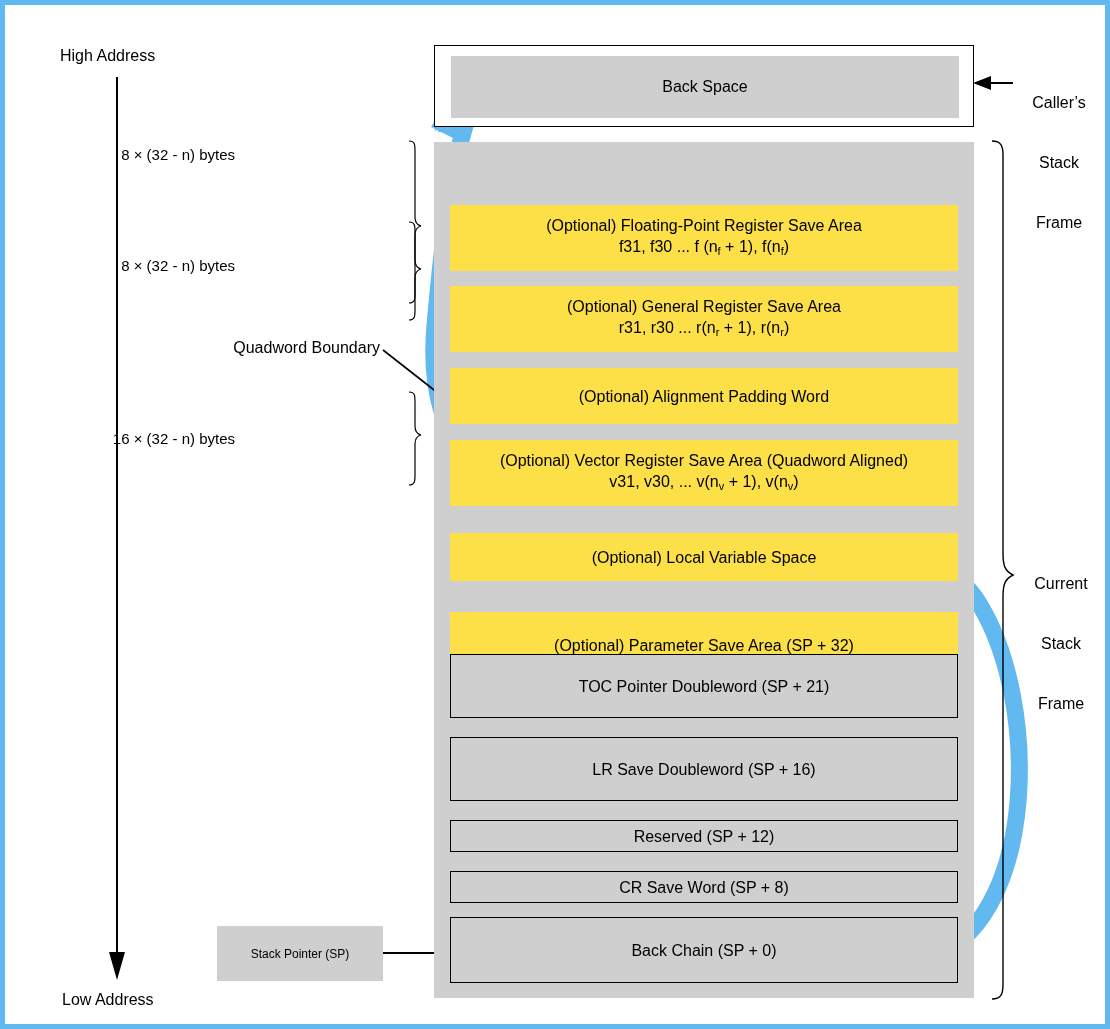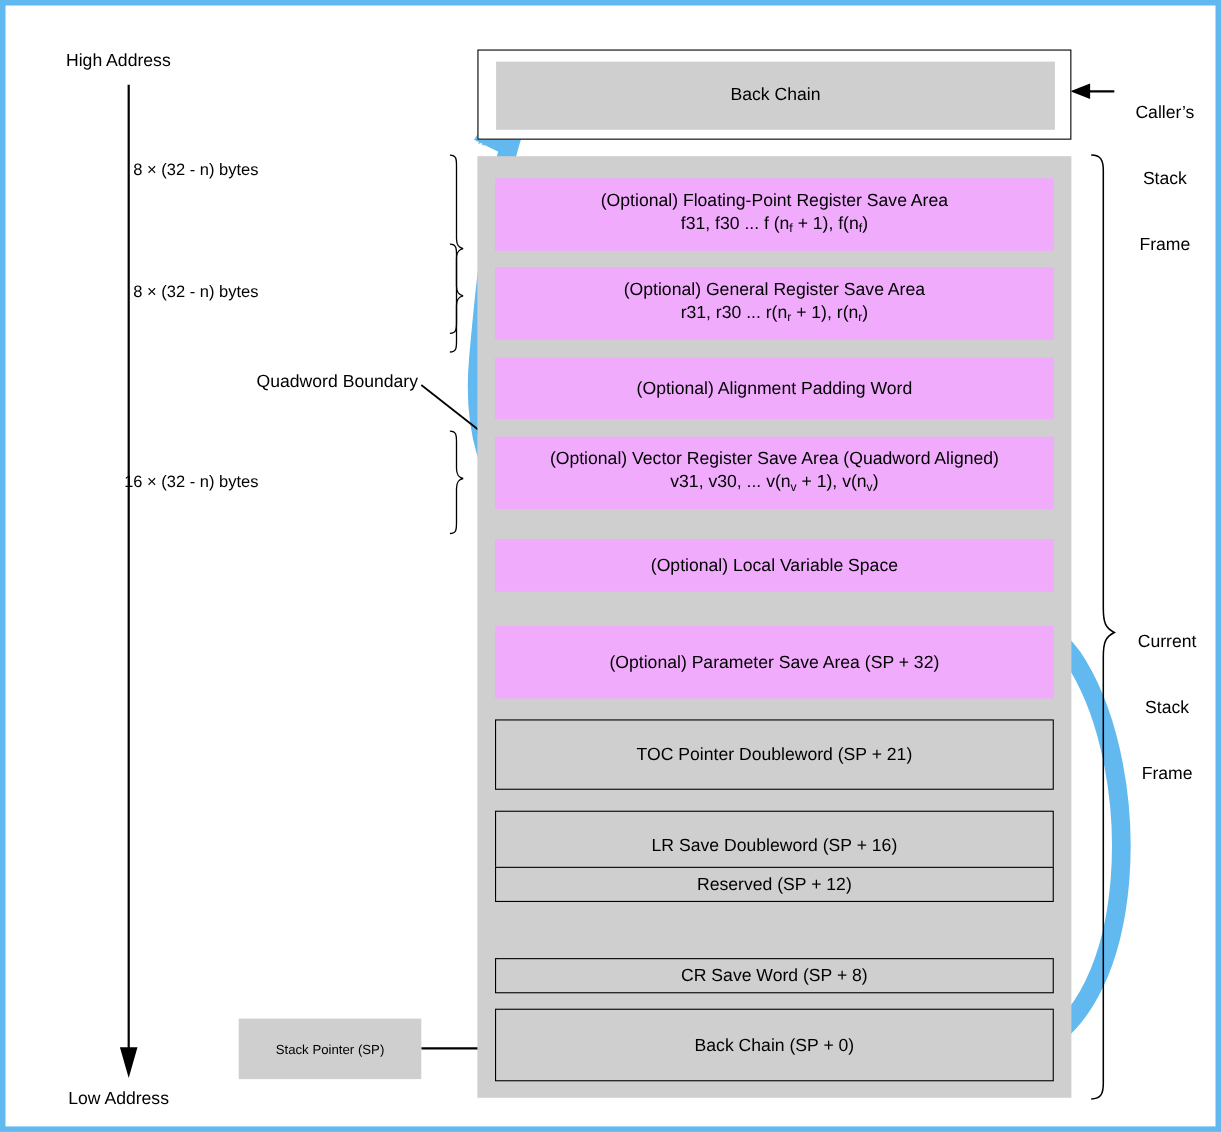--- a/index.html
+++ b/index.html
@@ -52,32 +52,32 @@
   #current-box{
     position:absolute;left:429px;top:137px;width:540px;height:856px;
     background:#cfcfcf;
   }
   .row{
     position:absolute;left:16px;width:508px;
     box-sizing:border-box;
     display:flex;flex-direction:column;align-items:center;justify-content:center;
     font-size:16px;line-height:21px;text-align:center;
   }
-  .row.white{background:#f0abfc;border:none;}
+  .row.white{background:#fde047;border:none;margin-top:43px;}
   .row.framed{background:#cfcfcf;border:1.5px solid #000;}
 
   #row-fpr {top:20px;  height:66px;}
   #row-gpr {top:101px; height:66px;}
   #row-pad {top:183px; height:56px;align-items:center;}
   #row-vr  {top:255px; height:66px;}
   #row-lvs {top:348px; height:48px;}
   #row-psa {top:427px; height:66px;}
   #row-toc {top:512px; height:64px;}
   #row-lr  {top:595px; height:64px;}
-  #row-res {top:646px; height:32px;}
+  #row-res {top:678px; height:32px;}
   #row-cr  {top:729px; height:32px;}
   #row-bc0 {top:775px; height:66px;}
 
   sub{font-size:11px;vertical-align:-3px;}
 
   
   .rlabel{font-size:16px;line-height:20px;text-align:center;width:84px;}
   #callers-stack-frame{left:1012px;top:48px;}
   #current-stack-frame{left:1014px;top:529px;}
 </style>
@@ -151,21 +151,21 @@
   <div class="txt size-label" id="size-gpr">8 × (32 - n) bytes</div>
   <div class="txt size-label" id="size-vr">16 × (32 - n) bytes</div>
   <div class="txt" id="quadword-boundary">Quadword Boundary</div>
 
   <div id="sp-box">
     <span>Stack Pointer (SP)</span>
   </div>
 
   <div id="caller-box">
     <div id="caller-row">
-      <span>Back Chain</span>
+      <span>Back Space</span>
     </div>
   </div>
 
   <div class="txt rlabel" id="callers-stack-frame">
     <div>Caller’s</div>
     <div>Stack</div>
     <div>Frame</div>
   </div>
 
   <div id="current-box">

